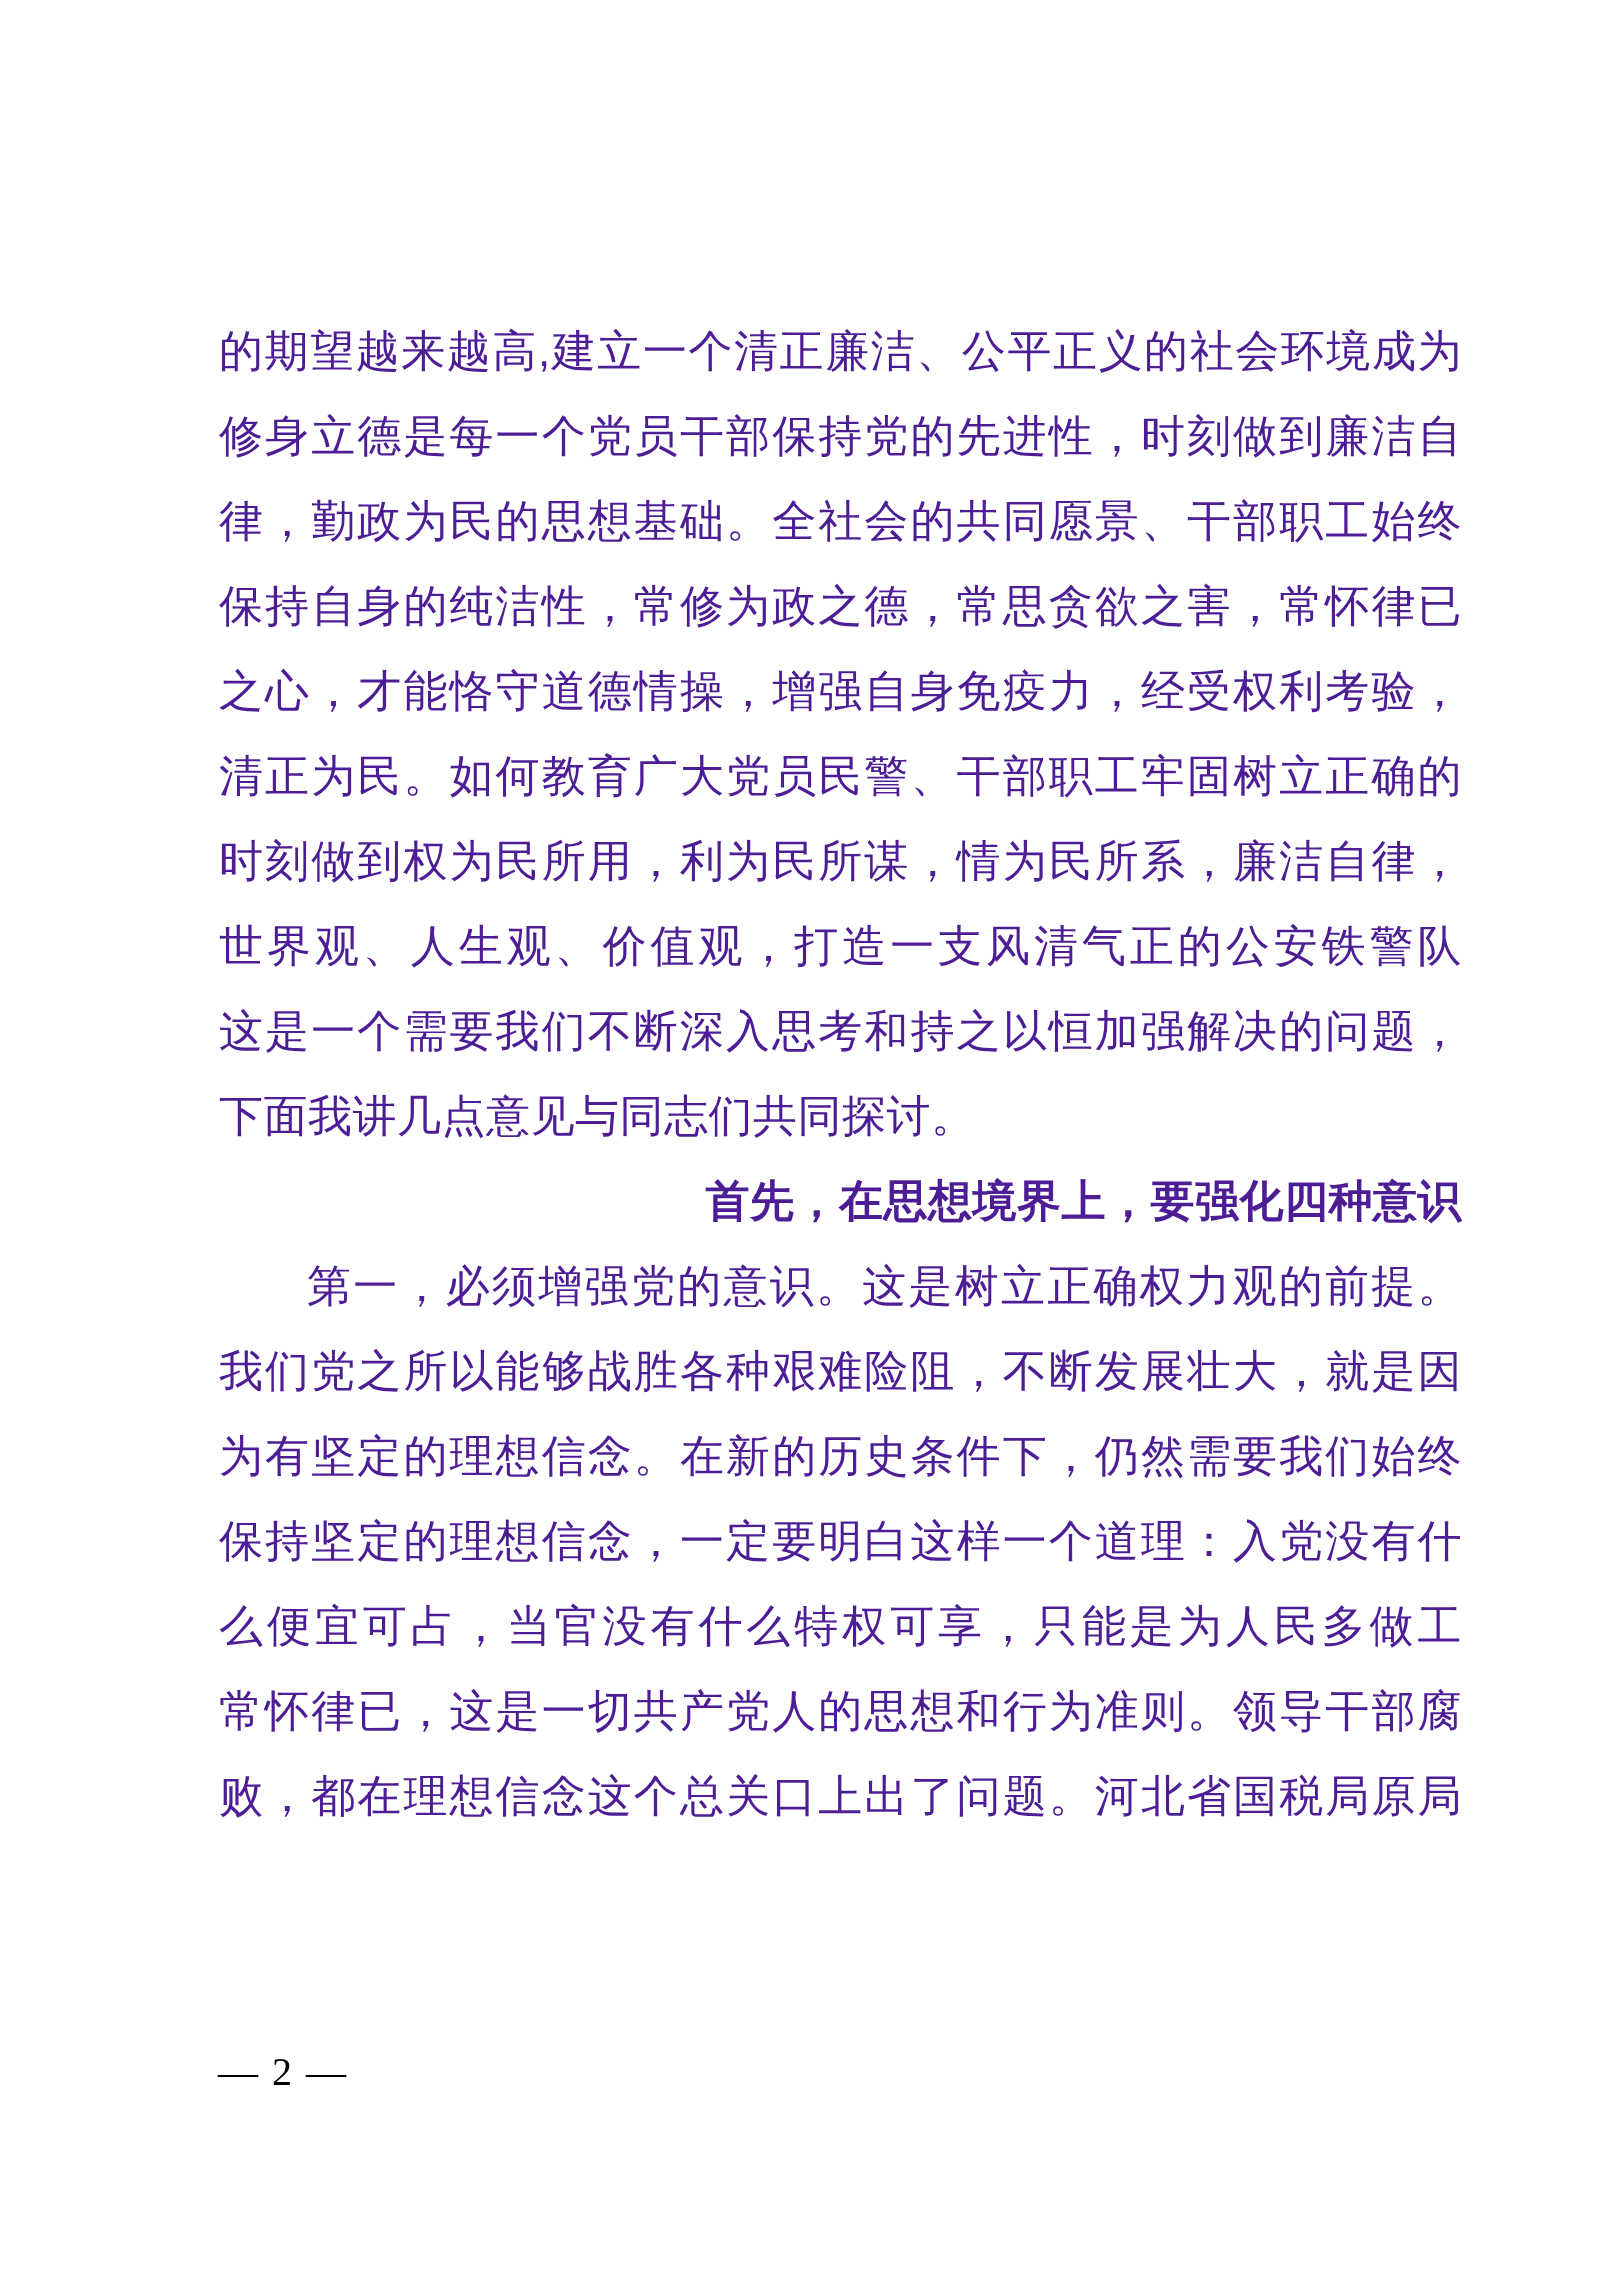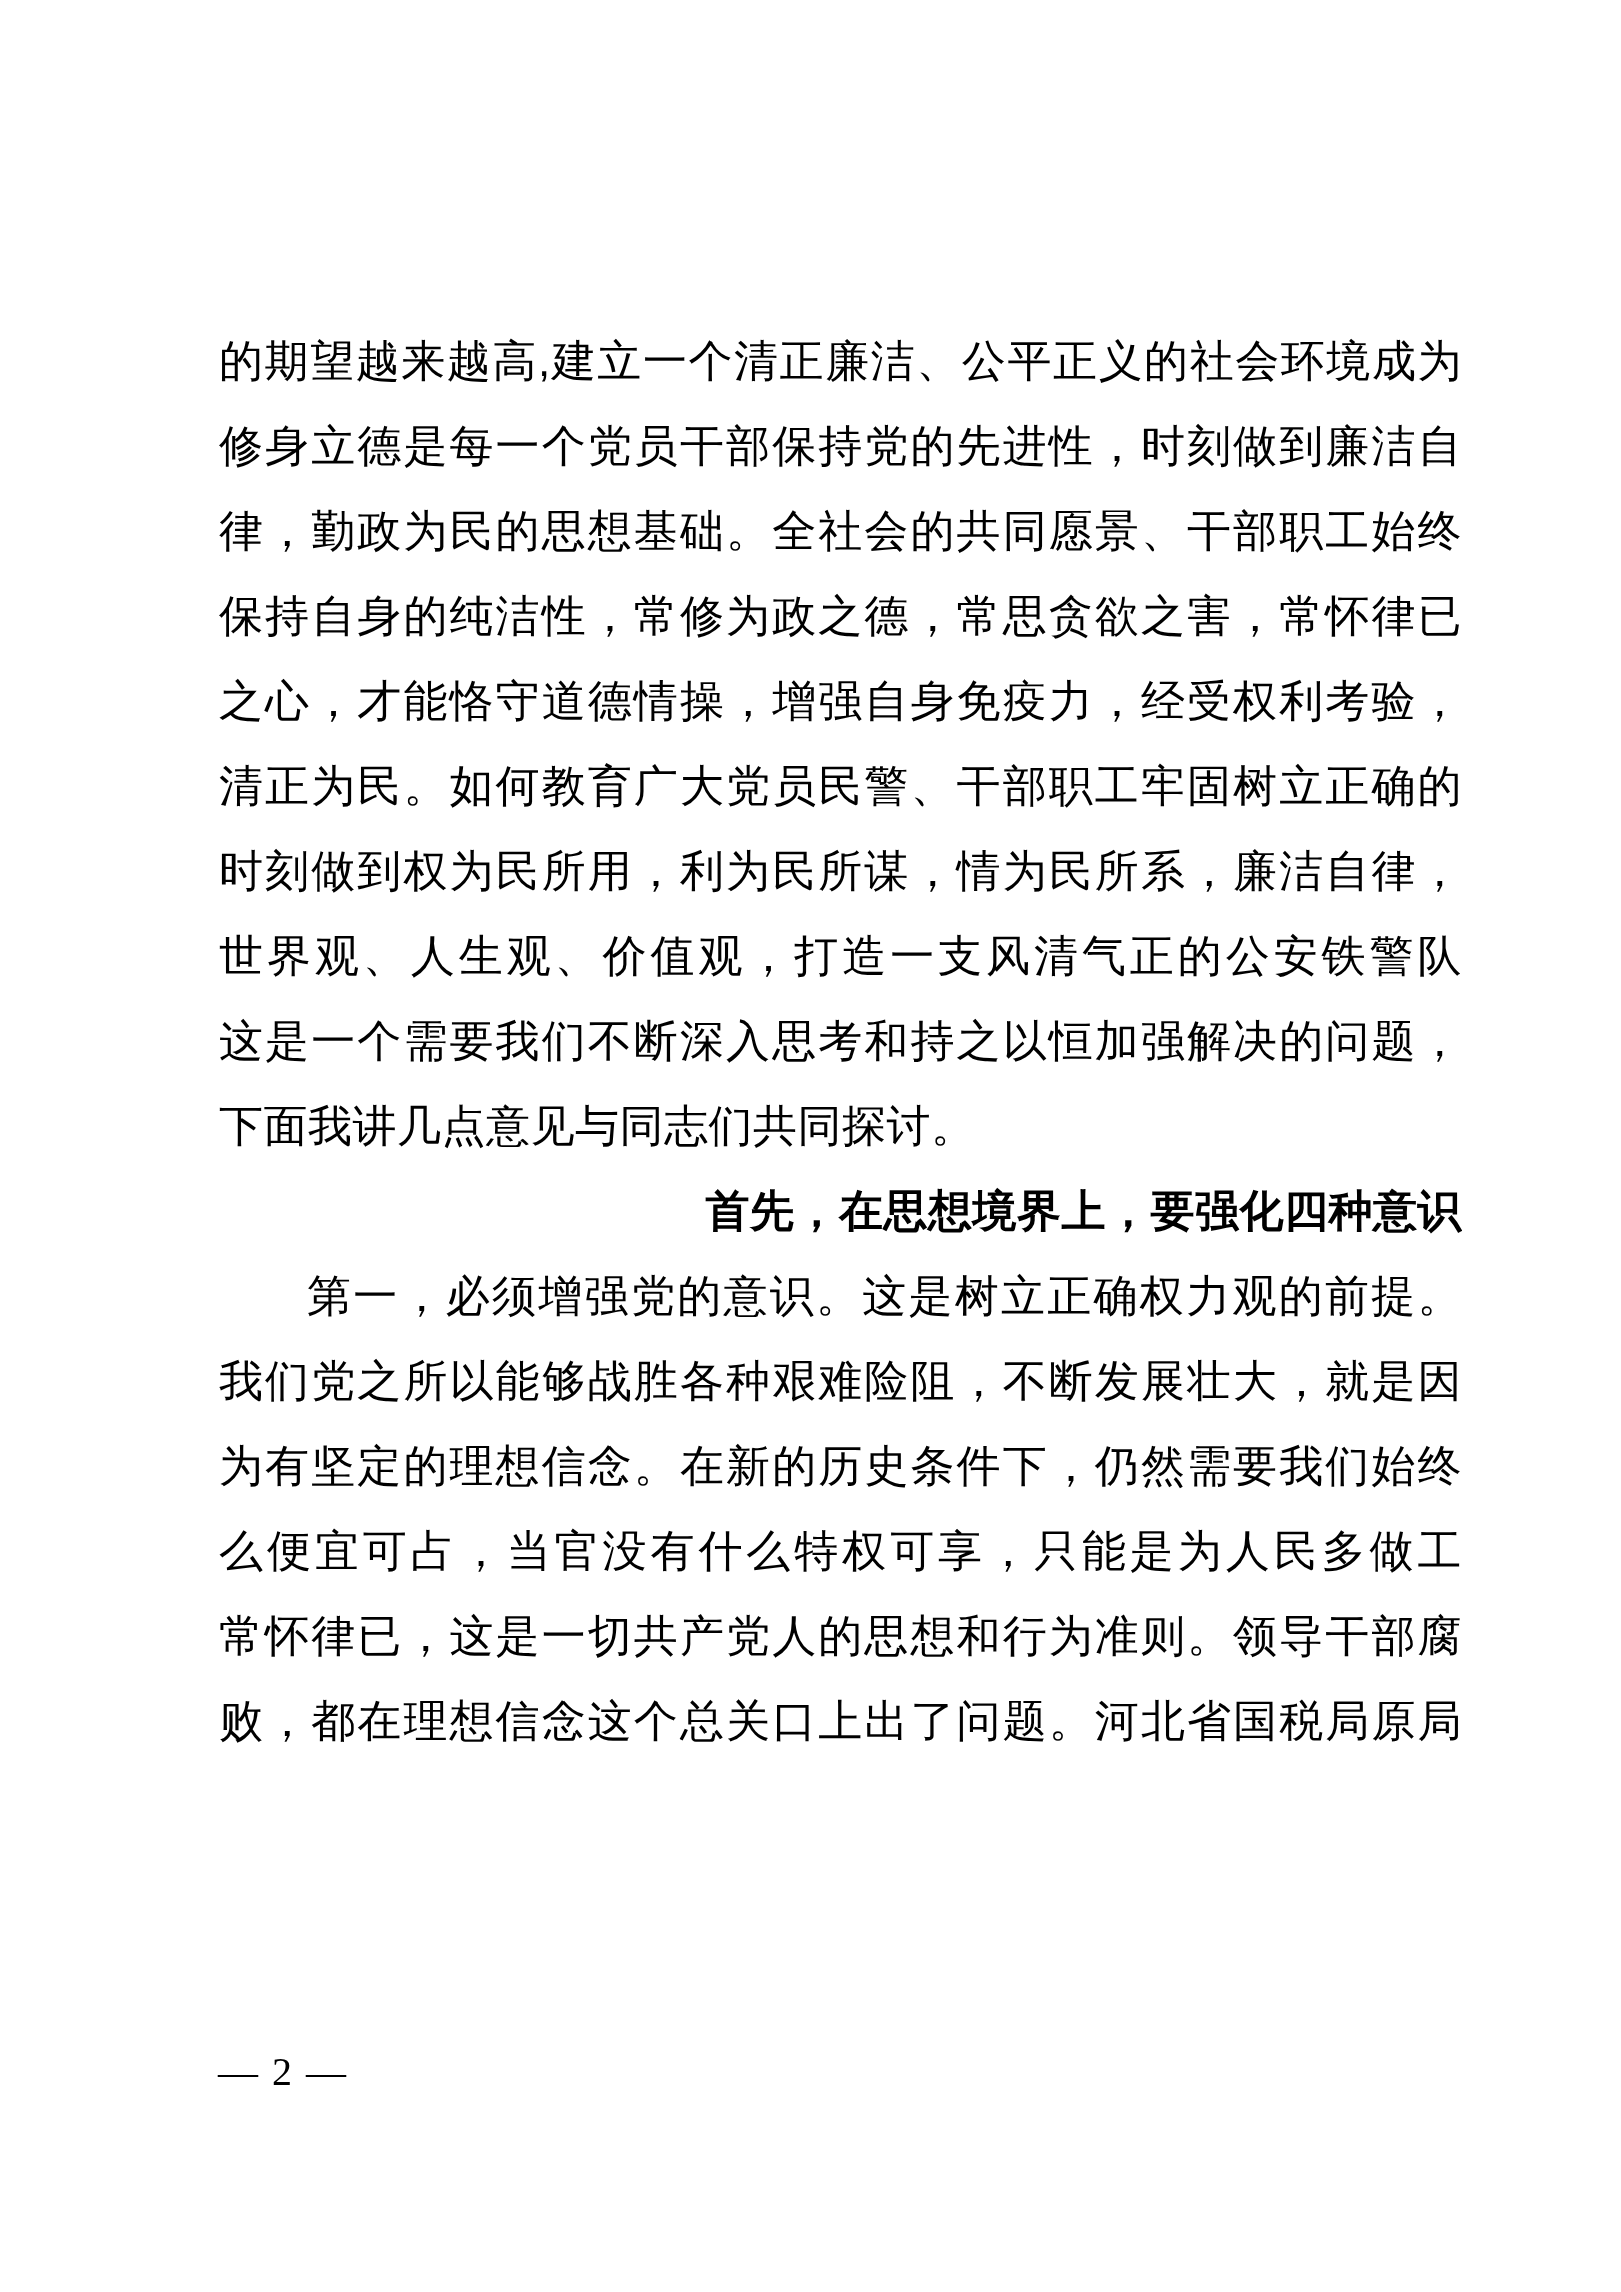--- a/index.html
+++ b/index.html
@@ -16,24 +16,24 @@
     overflow: hidden;
   }
   .page {
     position: absolute;
     inset: 0;
     background: #ffffff;
   }
   .content {
     position: absolute;
     left: 219px;
-    top: 318px;
+    top: 308px;
     width: 1243px;
     font-size: 44px;
-    color: #000000;
+    color: #4c1d95;
   }
   .line {
     height: 85px;
     line-height: 85px;
     overflow: hidden;
     text-align: left;
     letter-spacing: 0.5px;
   }
   
   .line.j {
@@ -73,20 +73,21 @@
     <div class="line j">之心，才能恪守道德情操，增强自身免疫力，经受权利考验，</div>
     <div class="line j">清正为民。如何教育广大党员民警、干部职工牢固树立正确的</div>
     <div class="line j">时刻做到权为民所用，利为民所谋，情为民所系，廉洁自律，</div>
     <div class="line j">世界观、人生观、价值观，打造一支风清气正的公安铁警队伍，</div>
     <div class="line j">这是一个需要我们不断深入思考和持之以恒加强解决的问题，</div>
     <div class="line">下面我讲几点意见与同志们共同探讨。</div>
     <div class="line head ind">首先，在思想境界上，要强化四种意识</div>
     <div class="line j ind">第一，必须增强党的意识。这是树立正确权力观的前提。</div>
     <div class="line j">我们党之所以能够战胜各种艰难险阻，不断发展壮大，就是因</div>
     <div class="line j">为有坚定的理想信念。在新的历史条件下，仍然需要我们始终</div>
+    <div class="line j">保持坚定的理想信念，一定要明白这样一个道理：入党没有什</div>
     <div class="line j">么便宜可占，当官没有什么特权可享，只能是为人民多做工作，</div>
     <div class="line j">常怀律已，这是一切共产党人的思想和行为准则。领导干部腐</div>
     <div class="line j">败，都在理想信念这个总关口上出了问题。河北省国税局原局</div>
   </div>
 
   <div class="footer">— 2 —</div>
 
 </div>
 
 

